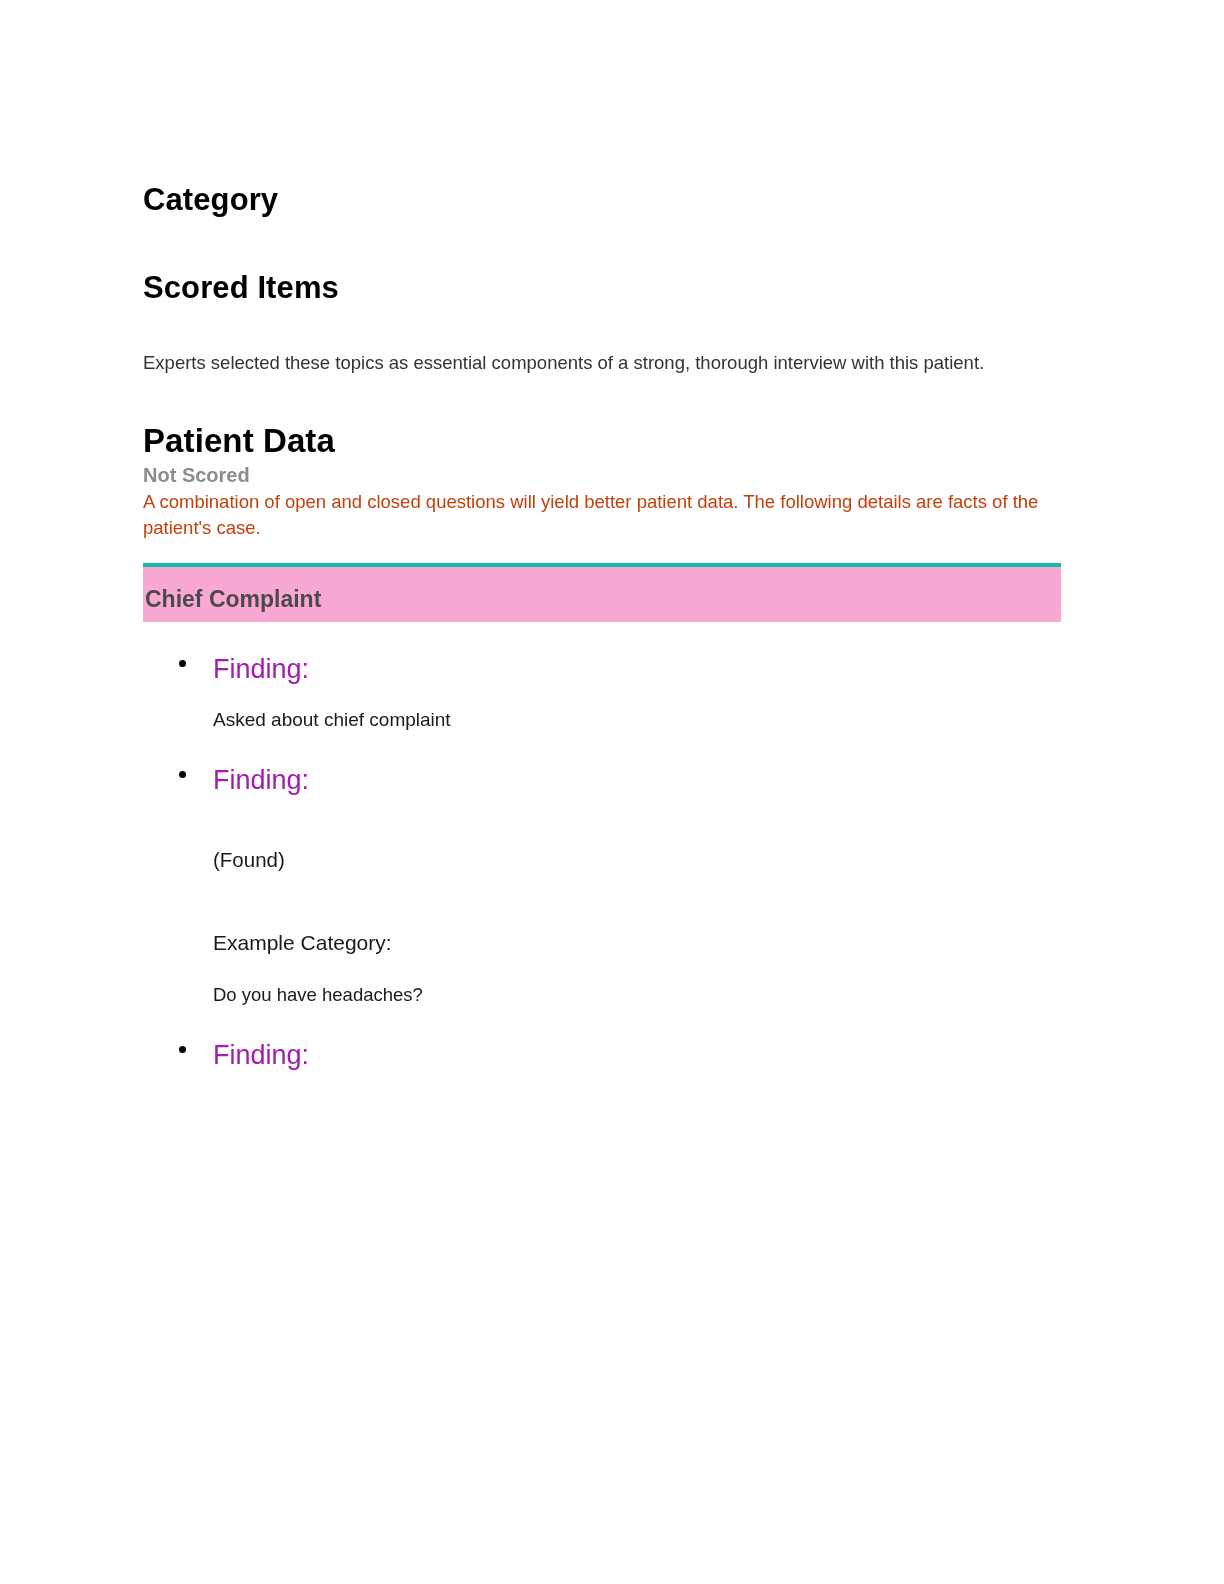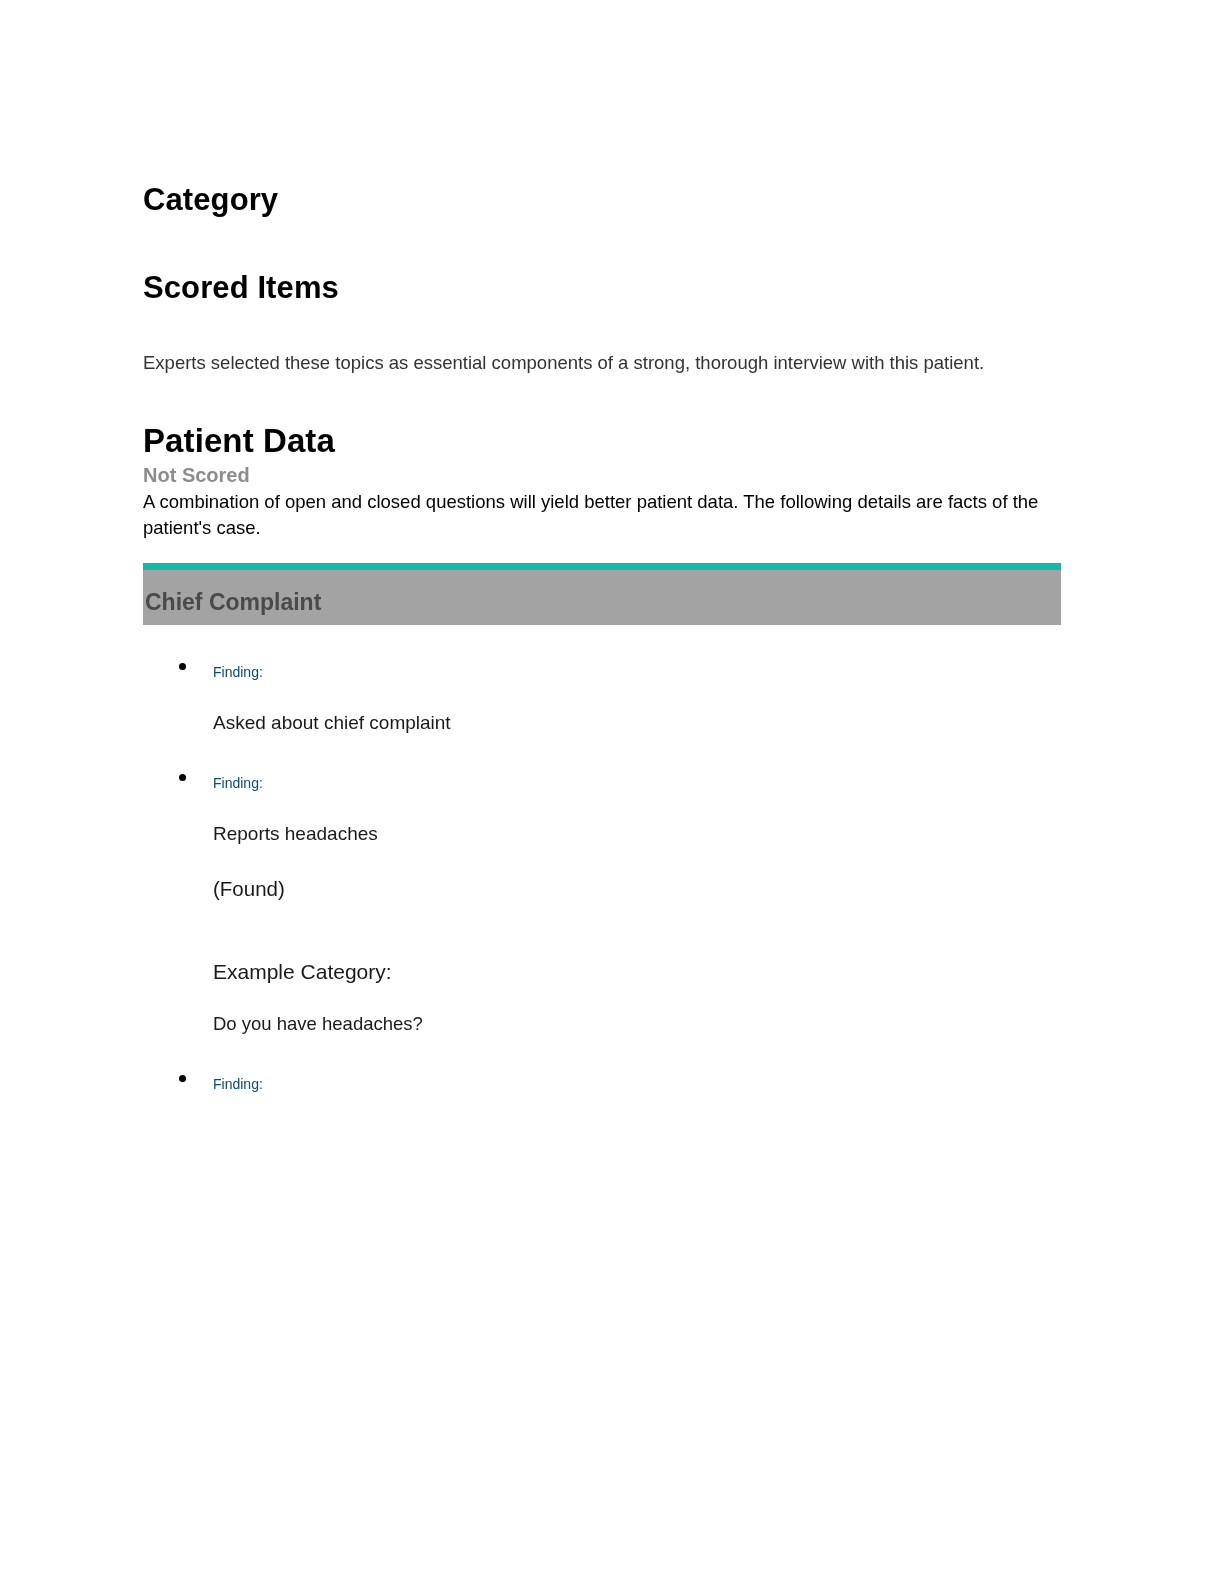--- a/index.html
+++ b/index.html
@@ -70,30 +70,30 @@
   .score-label {
     font-size: 20px;
     font-weight: bold;
     color: #8c8c8c;
     line-height: 27px;
     margin: 0;
   }
   p.block-desc {
     font-size: 18.5px;
     line-height: 26px;
-    color: #000000;
+    color: #c2410c;
     margin: 0;
     max-width: 918px;
   }
   .gap-d { height: 22px; }
 
   .category-band {
     width: 918px;
-    background: #a3a3a3;
-    border-top: 7px solid #14b8a6;
+    background: #f9a8d4;
+    border-top: 4px solid #14b8a6;
     box-sizing: border-box;
     padding: 18px 0 9px 2px;
   }
   .category-band-title {
     font-size: 23px;
     font-weight: bold;
     color: #4a4a4a;
     line-height: 28px;
     margin: 0;
   }
@@ -112,23 +112,23 @@
     position: absolute;
     left: 36px;
     top: 38px;
     width: 7px;
     height: 7px;
     background: #000000;
     border-radius: 50%;
   }
   .finding-spacer { height: 32px; }
   .finding-label {
-    font-size: 14px;
+    font-size: 27px;
     line-height: 30px;
-    color: #0c4a6e;
+    color: #a21caf;
     margin: 0;
   }
   .finding-gap-sm { height: 23px; }
   .finding-text {
     font-size: 19px;
     line-height: 26px;
     color: #1a1a1a;
     margin: 0;
   }
   .found-flag {
@@ -198,21 +198,20 @@
         <div class="finding-label">Finding:</div>
         <div class="finding-gap-sm"></div>
         <div class="finding-text">Asked about chief complaint</div>
       </li>
 
       <li class="finding-item">
         <span class="bullet"></span>
         <div class="finding-spacer"></div>
         <div class="finding-label">Finding:</div>
         <div class="finding-gap-sm"></div>
-        <div class="finding-text">Reports headaches</div>
         <div class="gap-28"></div>
         <div class="found-flag">(Found)</div>
         <div class="gap-24"></div>
         <div class="gap-30"></div>
         <div class="example-label">Example Category:</div>
         <div class="gap-24"></div>
         <div class="example-text">Do you have headaches?</div>
       </li>
 
       <li class="finding-item">

